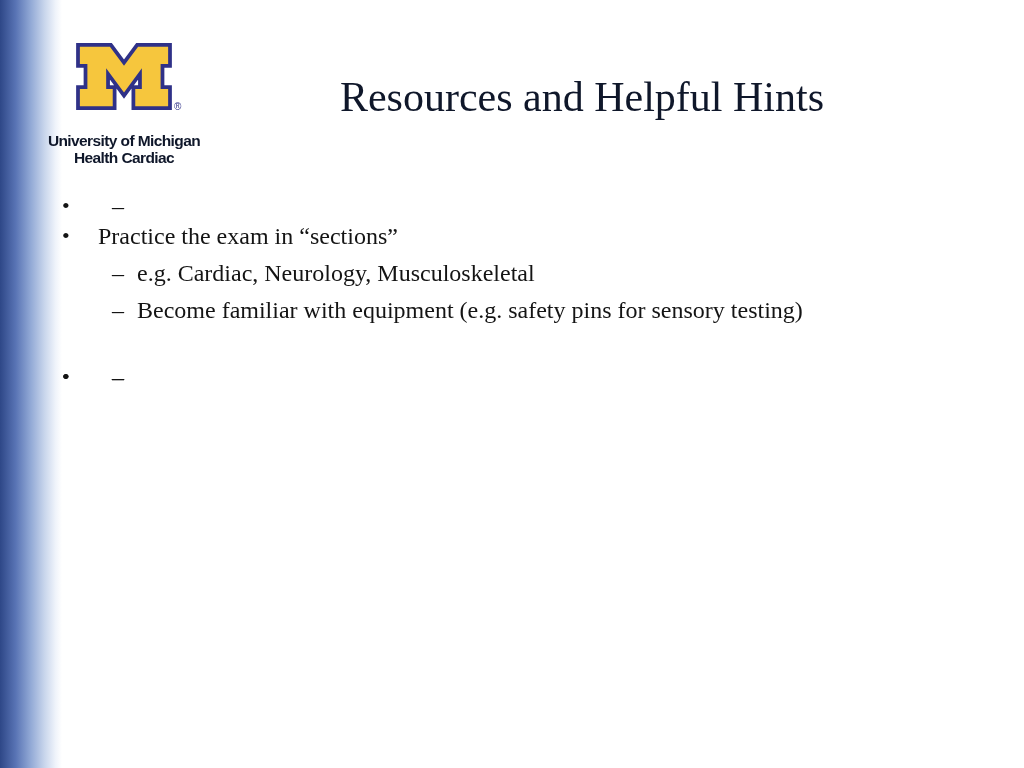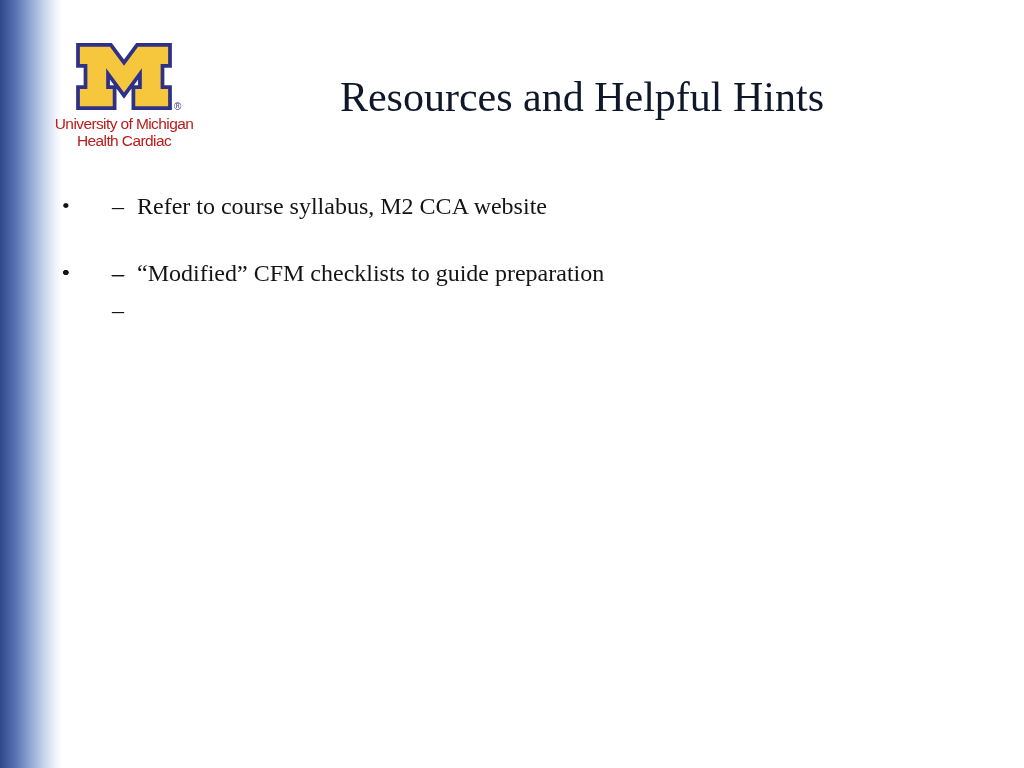--- a/index.html
+++ b/index.html
@@ -41,27 +41,27 @@
     height: 69px;
   }
   .logo .reg {
     position: absolute;
     left: 128px; top: 63px;
     font-family: "Liberation Sans", sans-serif;
     font-size: 10px;
     color: #2f3188;
   }
   .logo .org {
-    margin-top: 4px;
+    margin-top: 21px;
     font-family: "Liberation Sans", sans-serif;
-    font-weight: normal;
+    font-weight: bold;
     font-size: 15.5px;
     line-height: 17px;
     letter-spacing: -0.6px;
-    color: #b91c1c;
+    color: #0f172a;
   }
 
   
   .title {
     position: absolute;
     left: 200px; top: 72px;
     width: 764px;
     text-align: center;
     font-size: 42px;
     line-height: 50px;
@@ -114,49 +114,50 @@
   <div class="title">Resources and Helpful Hints</div>
 
   <div class="content">
 
     <div class="group">
       <div class="line l1">
         <span class="glyph">•</span>
       </div>
       <div class="line l2">
         <span class="glyph">–</span>
-        <span>Refer to course syllabus, M2 CCA website</span>
+      </div>
+    </div>
+
+    <div class="group">
+      <div class="line l1">
+        <span class="glyph">•</span>
+        <span>Practice the exam in “sections”</span>
+      </div>
+      <div class="line l2">
+        <span class="glyph">–</span>
+        <span>e.g. Cardiac, Neurology, Musculoskeletal</span>
+      </div>
+      <div class="line l2">
+        <span class="glyph">–</span>
+        <span>Become familiar with equipment (e.g. safety pins for sensory testing)</span>
+      </div>
+    </div>
+
+    <div class="group">
+      <div class="line l1">
+        <span class="glyph">•</span>
       </div>
     </div>
 
     <div class="group">
       <div class="line l1">
         <span class="glyph">•</span>
       </div>
       <div class="line l2">
         <span class="glyph">–</span>
       </div>
       <div class="line l2">
         <span class="glyph">–</span>
       </div>
     </div>
 
-    <div class="group">
-      <div class="line l1">
-        <span class="glyph">•</span>
-      </div>
-    </div>
-
-    <div class="group">
-      <div class="line l1">
-        <span class="glyph">•</span>
-      </div>
-      <div class="line l2">
-        <span class="glyph">–</span>
-        <span>“Modified” CFM checklists to guide preparation</span>
-      </div>
-      <div class="line l2">
-        <span class="glyph">–</span>
-      </div>
-    </div>
-
   </div>
 </div>
 
 </body></html>

